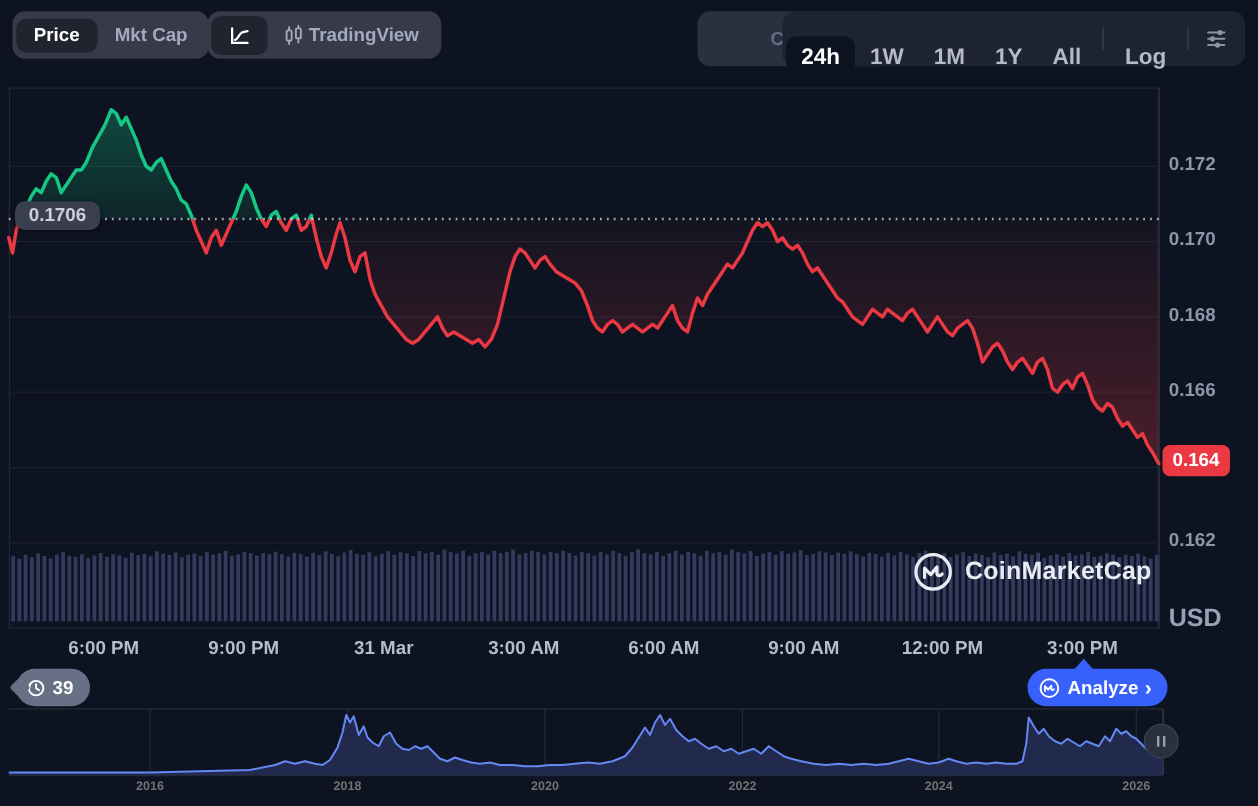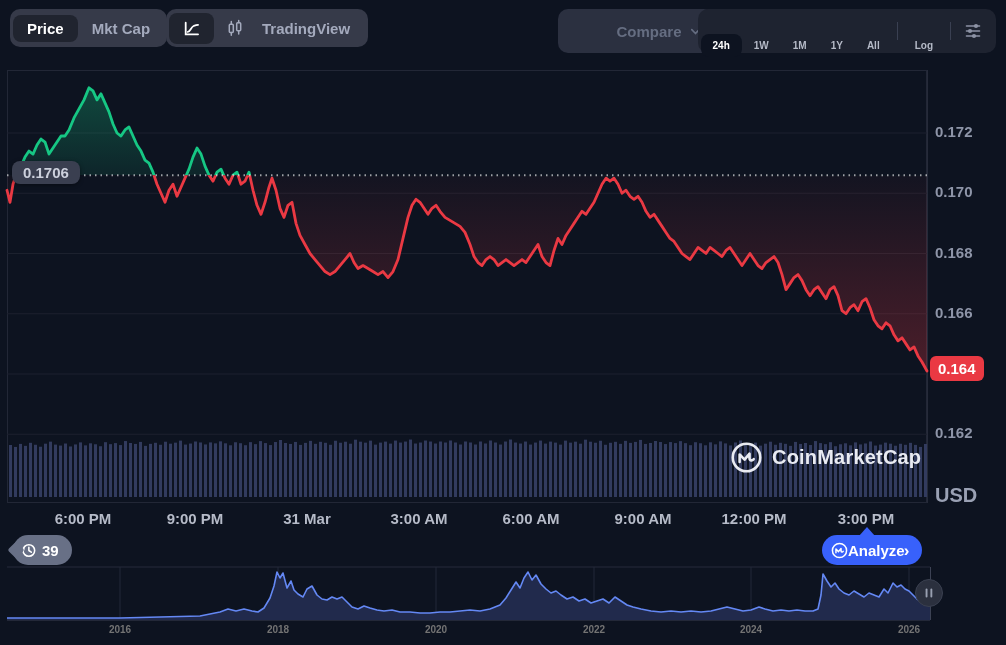--- a/index.html
+++ b/index.html
@@ -6,47 +6,47 @@
   #app{position:relative;width:1006px;height:645px;background:#0d1320;overflow:hidden;
        font-family:"Liberation Sans","DejaVu Sans",sans-serif;-webkit-font-smoothing:antialiased;}
   #chart-svg{position:absolute;left:0;top:0;}
 
   
   .grp{position:absolute;top:9px;height:38px;display:flex;align-items:center;background:#363a49;
        border-radius:10px;padding:3px;box-sizing:border-box;}
   .pill{border-radius:8px;padding:5px 14px;font-size:15px;font-weight:700;color:#a4aabd;white-space:nowrap;}
   .pill.sel{background:#20242f;color:#ffffff;}
   .iconpill{display:flex;align-items:center;padding:6px 13px;}
-  .tvbtn{display:flex;align-items:center;gap:18px;padding:0 15px 0 12px;color:#a4aabd;font-size:15px;font-weight:700;}
+  .tvbtn{display:flex;align-items:center;gap:3px;padding:0 15px 0 12px;color:#a4aabd;font-size:15px;font-weight:700;}
   .compare{position:absolute;top:9px;left:558px;height:44px;width:110px;display:flex;align-items:center;
        justify-content:center;gap:7px;background:#2b3040;border-radius:10px;color:#656d81;
        font-size:15px;font-weight:700;padding-left:46px;}
   .ranges{position:absolute;top:9px;right:10px;height:38px;display:flex;align-items:center;
        background:#1e2330;border-radius:10px;padding:3px 6px 3px 3px;}
-  .rpill{border-radius:8px;padding:6px 12px;font-size:10px;font-weight:700;color:#b5bac7;white-space:nowrap;margin-top:28px;}
+  .rpill{border-radius:8px;padding:6px 12px;font-size:18px;font-weight:700;color:#b5bac7;white-space:nowrap;margin-top:28px;}
   .rpill.sel{background:#0d1320;color:#ffffff;}
   .vdiv{width:1px;height:18px;background:#3a4052;margin:0 5px;}
   .slbtn{display:flex;align-items:center;padding:0 7px;}
 
   
   .ylab{position:absolute;left:935px;font-size:15px;font-weight:600;color:#8e95a8;}
   .usd{position:absolute;left:935px;top:484px;font-size:20px;font-weight:700;color:#9aa1b4;}
   .xlab{position:absolute;top:510px;transform:translateX(-50%);font-size:15px;font-weight:600;color:#b6bbc8;white-space:nowrap;}
   .yearlab{position:absolute;top:624px;transform:translateX(-50%);font-size:10px;font-weight:600;color:#737373;}
 
   
   .openbadge{position:absolute;left:12px;top:161px;background:#3a3f50;border-radius:8px;
        padding:3px 11px;font-size:15px;font-weight:700;color:#ccd0dc;box-shadow:0 1px 4px rgba(0,0,0,.4);}
   .lastbadge{position:absolute;left:930px;top:356px;background:#ea3943;border-radius:6px;
        padding:4px 8px;font-size:15px;font-weight:700;color:#ffffff;}
   .histbadge{position:absolute;left:13px;top:535px;height:30px;display:flex;align-items:center;gap:5px;
        background:#687086;border-radius:15px;padding:0 13px 0 7px;color:#ffffff;font-size:15px;font-weight:700;}
   .histbadge::before{content:"";position:absolute;left:-3px;top:9px;width:12px;height:12px;background:#687086;
        transform:rotate(45deg);border-radius:2px;}
-  .analyze{position:absolute;left:822px;top:535px;height:30px;display:flex;align-items:center;
+  .analyze{position:absolute;left:822px;top:535px;height:30px;display:flex;align-items:center;gap:6px;
        background:#3861fb;border-radius:15px;padding:0 13px 0 9px;color:#ffffff;font-size:15px;font-weight:700;}
   .analyze .tri{position:absolute;left:37px;top:-8px;width:0;height:0;
        border-left:8px solid transparent;border-right:8px solid transparent;border-bottom:9px solid #3861fb;}
   .analyze .chev{font-size:17px;font-weight:700;margin-left:-1px;line-height:1;}
 
   .watermark{position:absolute;left:730px;top:441px;display:flex;align-items:center;gap:9px;
        color:#e9ebf2;font-size:20px;font-weight:700;letter-spacing:.2px;}
 </style>
 </head>
 <body>

